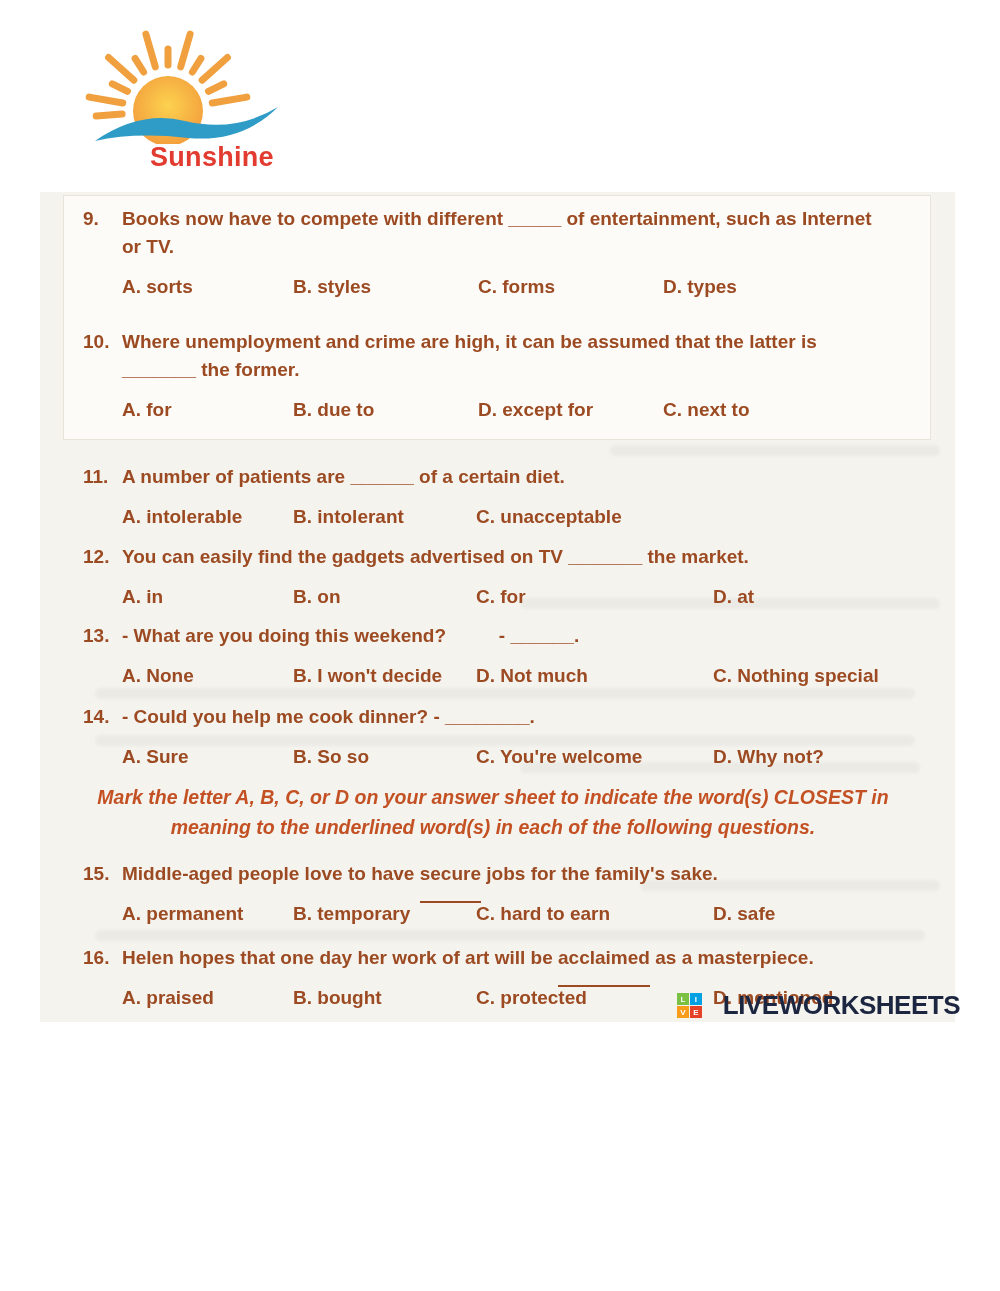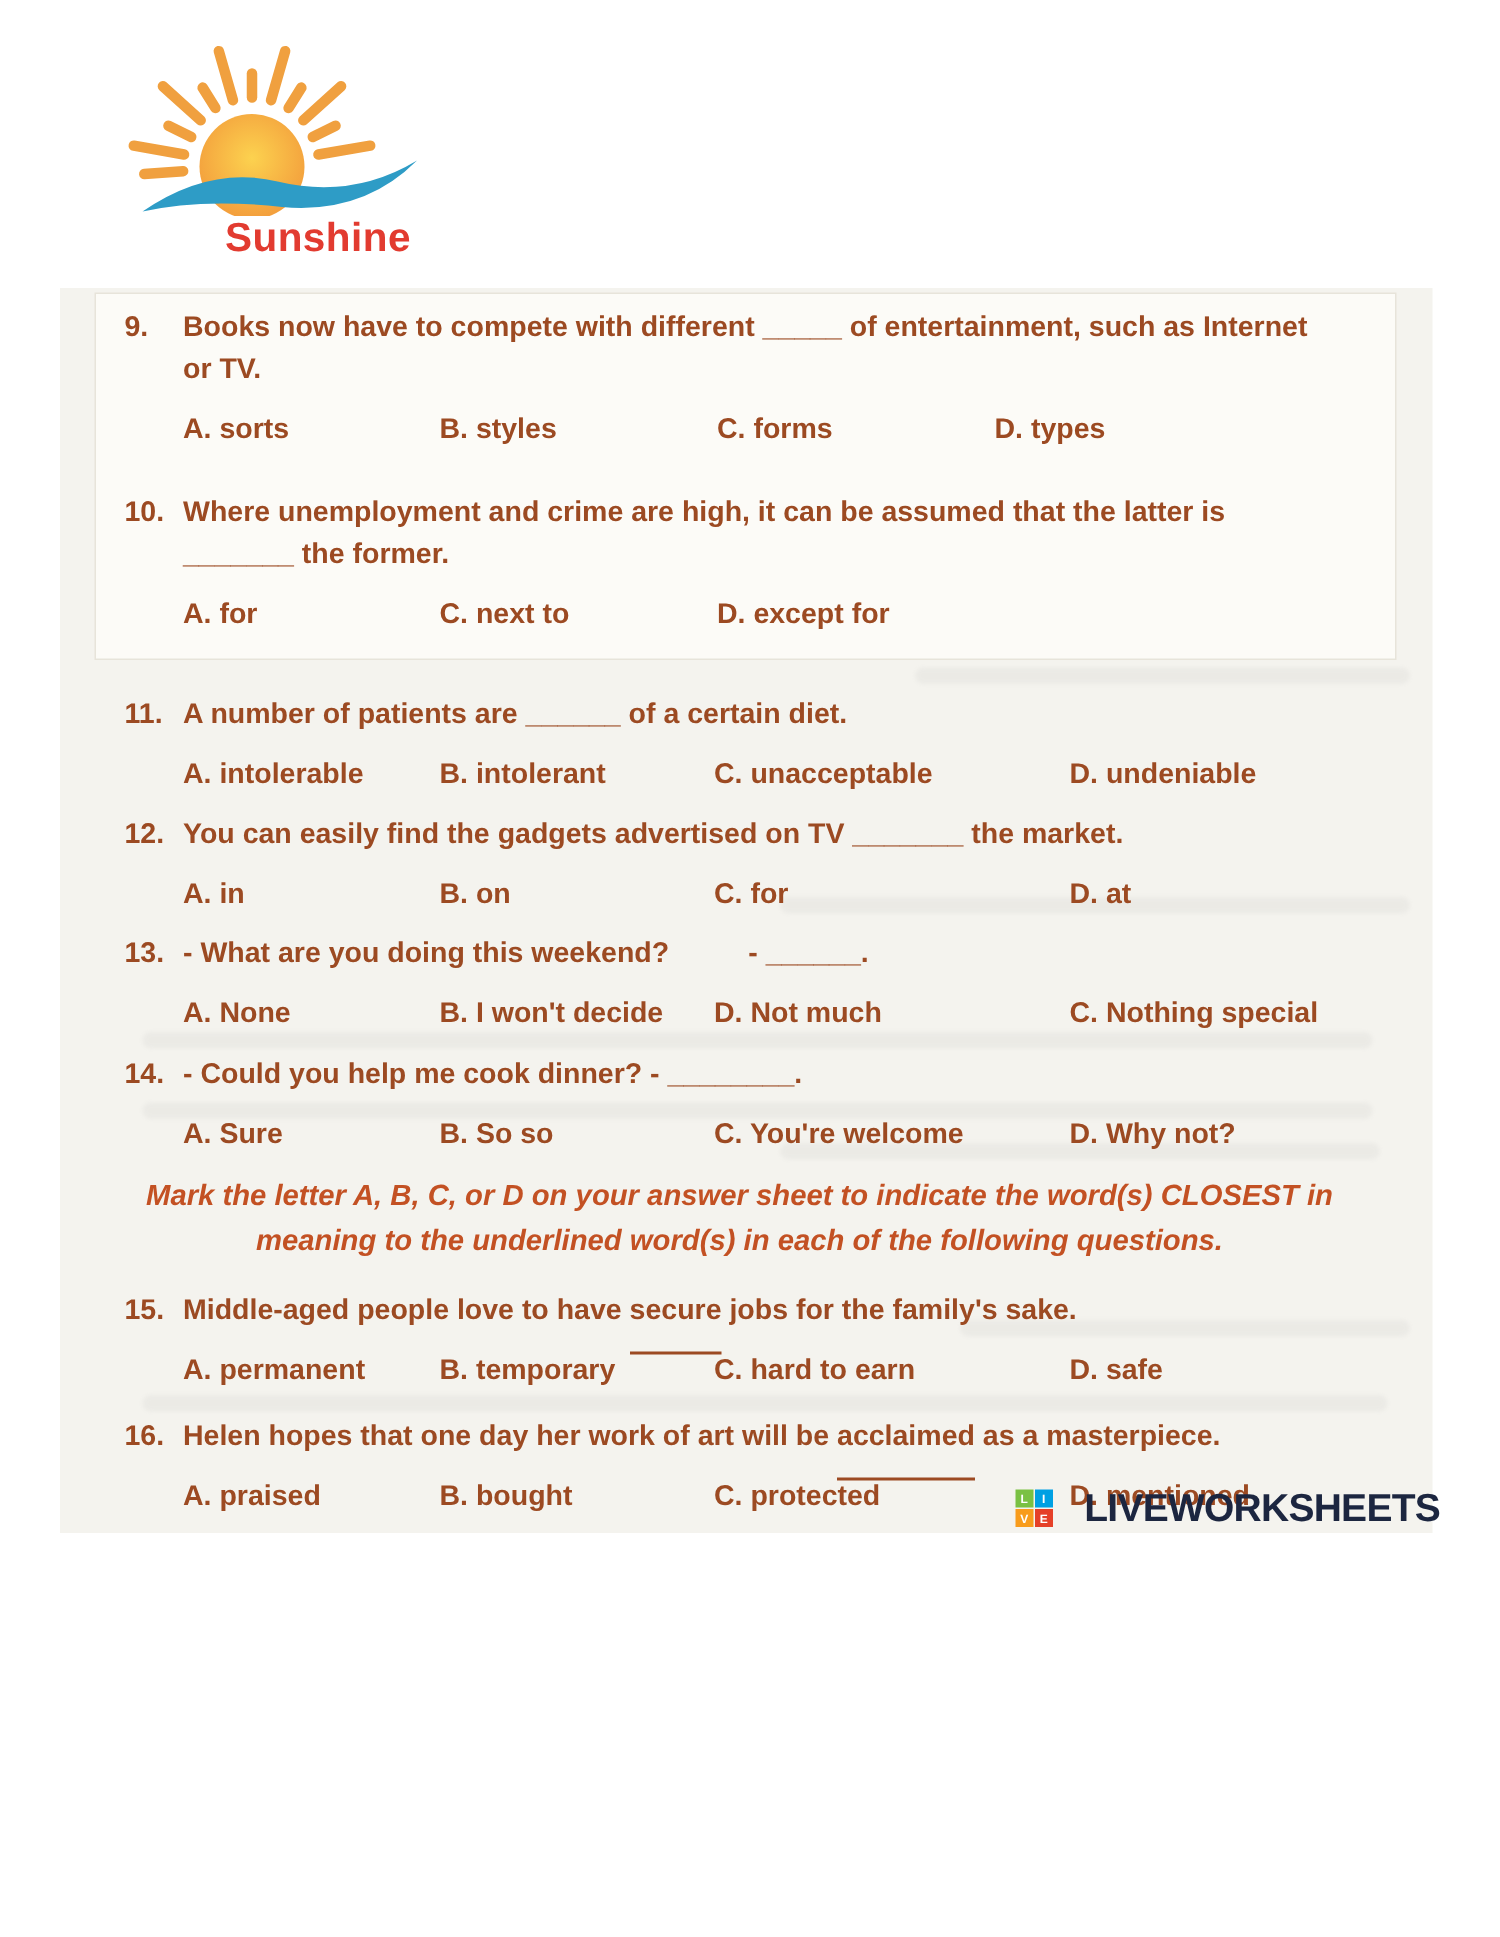--- a/index.html
+++ b/index.html
@@ -102,35 +102,35 @@
     </div>
 
     <div class="question" style="margin-bottom:39px">
       <div class="q-line">
         <span class="q-num">10.</span>
         <span class="q-text">Where unemployment and crime are high, it can be assumed that the latter is
 _______ the former.</span>
       </div>
       <div class="options cols-a">
         <span class="opt">A. for</span>
+        <span class="opt">B. due to</span>
+        <span class="opt">D. except for</span>
         <span class="opt">C. next to</span>
-        <span class="opt">D. except for</span>
       </div>
     </div>
 
     <div class="question" style="margin-bottom:12px">
       <div class="q-line">
         <span class="q-num">11.</span>
         <span class="q-text">A number of patients are ______ of a certain diet.</span>
       </div>
       <div class="options cols-b">
         <span class="opt">A. intolerable</span>
         <span class="opt">B. intolerant</span>
         <span class="opt">C. unacceptable</span>
-        <span class="opt">D. undeniable</span>
       </div>
     </div>
 
     <div class="question" style="margin-bottom:11px">
       <div class="q-line">
         <span class="q-num">12.</span>
         <span class="q-text">You can easily find the gadgets advertised on TV _______ the market.</span>
       </div>
       <div class="options cols-b">
         <span class="opt">A. in</span>

